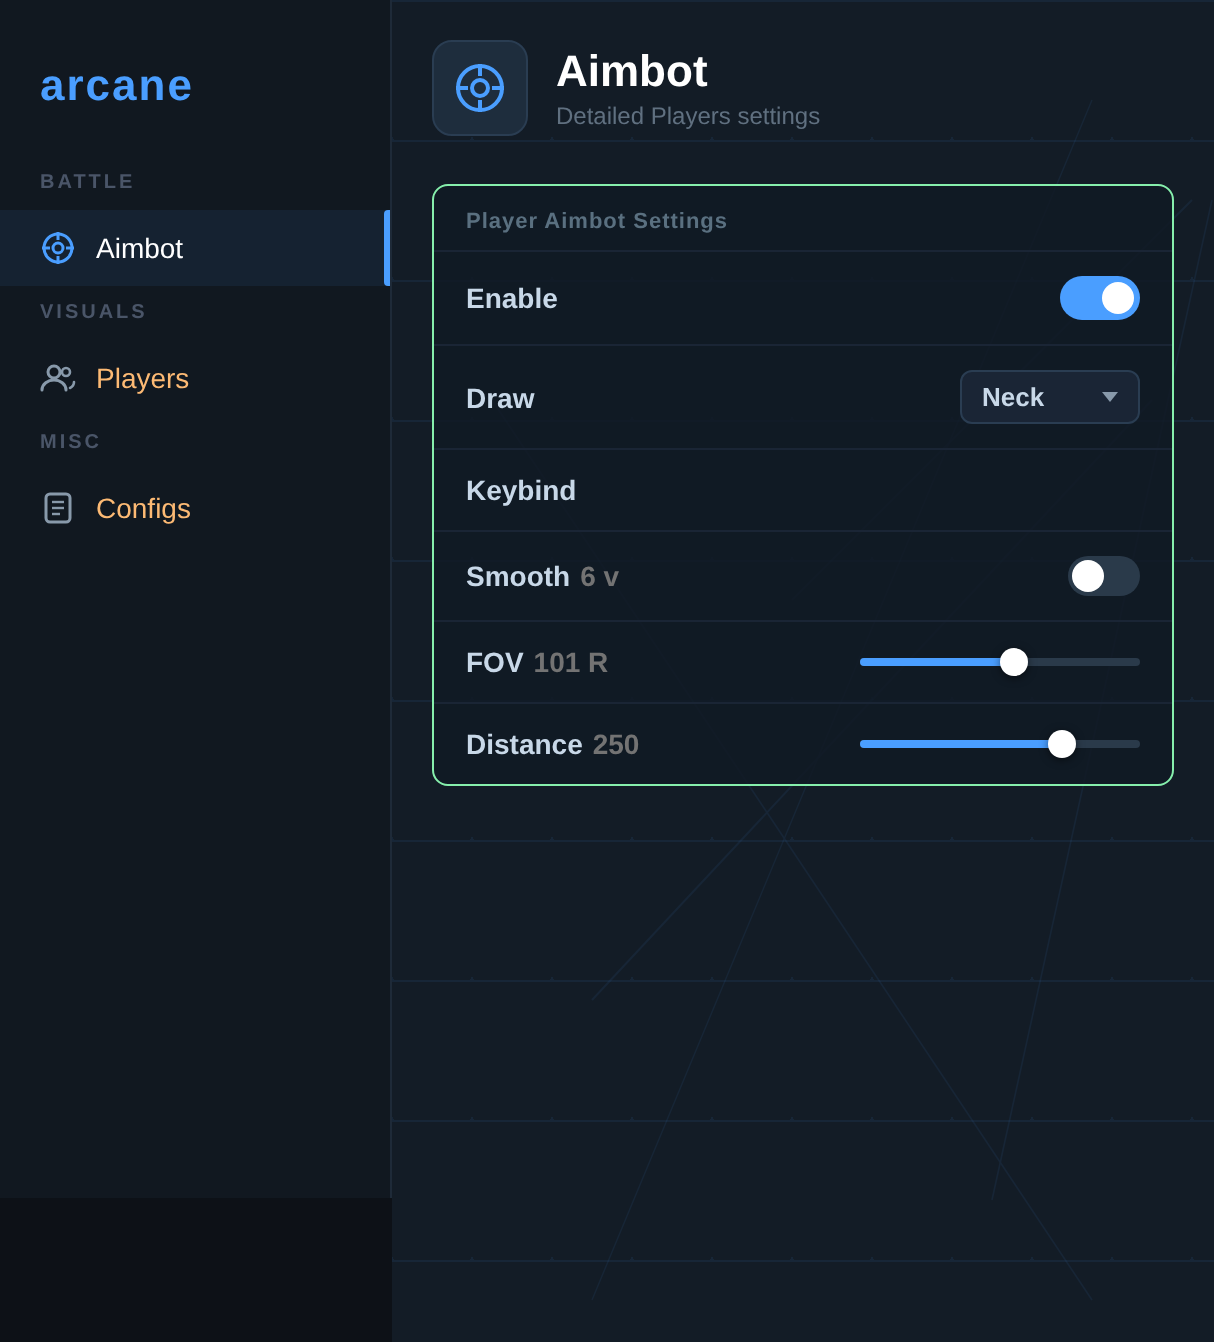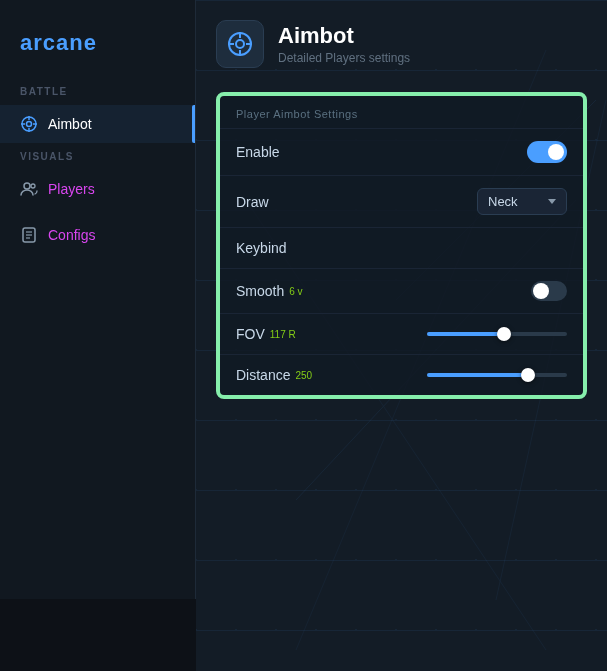--- a/index.html
+++ b/index.html
@@ -47,21 +47,21 @@
       padding: 0 20px 8px 20px;
       text-transform: uppercase;
     }
 
     .nav-item {
       display: flex;
       align-items: center;
       gap: 10px;
       padding: 10px 20px;
       cursor: pointer;
-      color: #d946ef;
+      color: #fdba74;
       font-size: 14px;
       position: relative;
       transition: color 0.2s;
     }
 
     .nav-item.active {
       color: #fff;
       background: rgba(74, 158, 255, 0.08);
     }
 
@@ -143,22 +143,23 @@
     .header-subtitle {
       font-size: 12px;
       color: #607080;
       margin-top: 2px;
     }
 
     
     .settings-card {
       background: rgba(17, 26, 36, 0.85);
       border-radius: 8px;
-      border: 4px solid #86efac;
+      border: 1px solid #86efac;
       overflow: hidden;
+      font-weight: bold;
     }
 
     .settings-section-title {
       font-size: 11px;
       color: #5a7080;
       padding: 12px 16px 8px 16px;
       letter-spacing: 0.5px;
     }
 
     .setting-row {
@@ -171,22 +172,22 @@
 
     .setting-label {
       font-size: 14px;
       color: #c8d8e8;
       display: flex;
       align-items: center;
       gap: 5px;
     }
 
     .setting-value-hint {
-      color: #84cc16;
-      font-size: 10px;
+      color: #737373;
+      font-size: 14px;
     }
 
     
     .toggle {
       width: 40px;
       height: 22px;
       border-radius: 11px;
       position: relative;
       cursor: pointer;
       flex-shrink: 0;
@@ -338,20 +339,21 @@
           <path d="M1 15c0-3 3-5 6-5s6 2 6 5" stroke="#8899aa" stroke-width="1.5" fill="none" stroke-linecap="round"></path>
           <circle cx="13" cy="6" r="2" stroke="#8899aa" stroke-width="1.3" fill="none"></circle>
           <path d="M15 14c1-0.5 2-1.5 2-3" stroke="#8899aa" stroke-width="1.3" stroke-linecap="round"></path>
         </svg>
       </span>
       <span>Players</span>
     </div>
   </div>
 
   <div class="nav-section">
+    <div class="section-label">MISC</div>
     <div class="nav-item">
       <span class="nav-icon">
         <svg width="18" height="18" viewBox="0 0 18 18" fill="none">
           <rect x="3" y="2" width="12" height="14" rx="2" stroke="#8899aa" stroke-width="1.5" fill="none"></rect>
           <line x1="6" y1="6" x2="12" y2="6" stroke="#8899aa" stroke-width="1.2"></line>
           <line x1="6" y1="9" x2="12" y2="9" stroke="#8899aa" stroke-width="1.2"></line>
           <line x1="6" y1="12" x2="10" y2="12" stroke="#8899aa" stroke-width="1.2"></line>
         </svg>
       </span>
       <span>Configs</span>
@@ -415,21 +417,21 @@
         <span class="setting-label">
           <span>Smooth</span>
           <span class="setting-value-hint">6 v</span>
         </span>
         <div class="smooth-toggle"></div>
       </div>
 
       <div class="setting-row">
         <span class="setting-label">
           <span>FOV</span>
-          <span class="setting-value-hint">117 R</span>
+          <span class="setting-value-hint">101 R</span>
         </span>
         <div class="slider-container">
           <div class="slider-track">
             <div class="slider-fill" style="width:55%;"></div>
             <div class="slider-thumb" style="left:55%;"></div>
           </div>
         </div>
       </div>
 
       <div class="setting-row">

